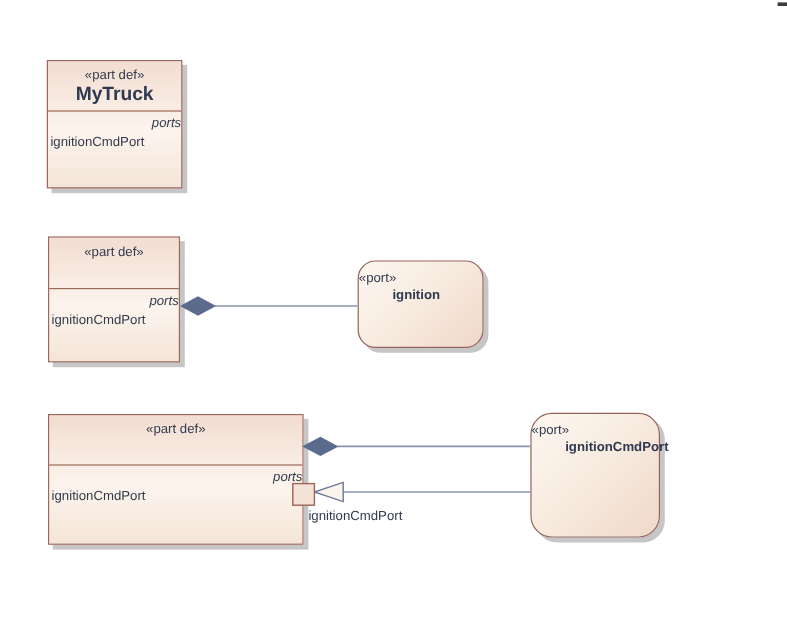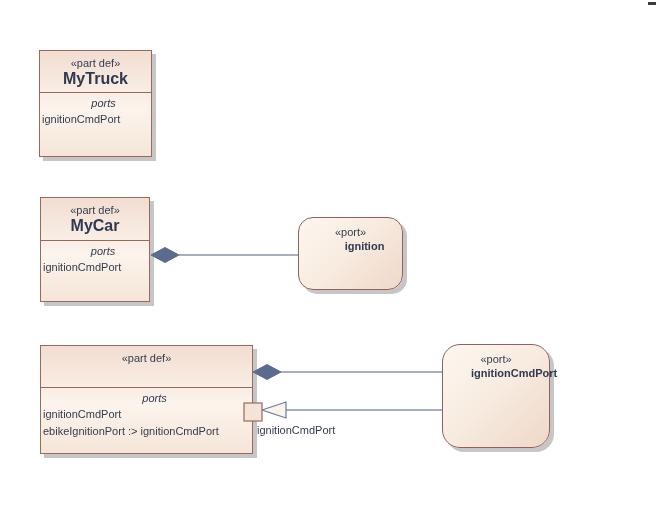--- a/index.html
+++ b/index.html
@@ -32,33 +32,33 @@
   .part-def .hdr {
     border-bottom: 1px solid #9c685a;
     text-align: center;
     padding-top: 5px;
   }
   .stereo { font-size: 11px; line-height: 14px; color: #333c4e; }
   .nname  { font-size: 16px; line-height: 17px; font-weight: bold; color: #2f3950; }
   .part-def .body { padding-top: 3px; }
   .comp {
     font-size: 11px; line-height: 15px;
-    font-style: italic; text-align: center; padding-left: 16px;
+    font-style: italic; text-align: right; padding-left: 16px;
   }
   .item {
     font-size: 11px; line-height: 17px;
     padding-left: 2px; white-space: nowrap;
   }
 
   
   .port-node {
     border: 1px solid #93605a;
     background: linear-gradient(135deg, #fdf7f0 0%, #f8ece1 45%, #efd8c8 100%);
     box-shadow: 4px 4px 0 #c6c6c6;
-    text-align: center;
+    text-align: left;
     padding-top: 7px;
   }
   .port-node .nname { font-size: 11px; line-height: 15px; padding-left: 28px; }
 
   
   svg.overlay {
     position: absolute; left: 0; top: 0;
     width: 656px; height: 522px;
   }
   .edge-label {
@@ -82,36 +82,34 @@
     </div>
     <div class="body">
       <div class="comp">ports</div>
       <div class="item">ignitionCmdPort</div>
     </div>
   </div>
 
   <div class="node part-def" style="left:40px; top:197px; width:110px; height:105px;">
     <div class="hdr" style="height:43px;">
       <div class="stereo">«part def»</div>
-      <div class="nname">MyCar</div>
     </div>
     <div class="body">
       <div class="comp">ports</div>
       <div class="item">ignitionCmdPort</div>
     </div>
   </div>
 
   <div class="node part-def" style="left:40px; top:345px; width:213px; height:109px;">
     <div class="hdr" style="height:42px;">
       <div class="stereo">«part def»</div>
     </div>
     <div class="body">
       <div class="comp">ports</div>
       <div class="item">ignitionCmdPort</div>
-      <div class="item">ebikeIgnitionPort :&gt; ignitionCmdPort</div>
     </div>
   </div>
 
   <div class="node port-node" style="left:298px; top:217px; width:105px; height:73px; border-radius:15px;">
     <div class="stereo">«port»</div>
     <div class="nname">ignition</div>
   </div>
 
   <div class="node port-node" style="left:442px; top:344px; width:108px; height:104px; border-radius:18px;">
     <div class="stereo">«port»</div>

